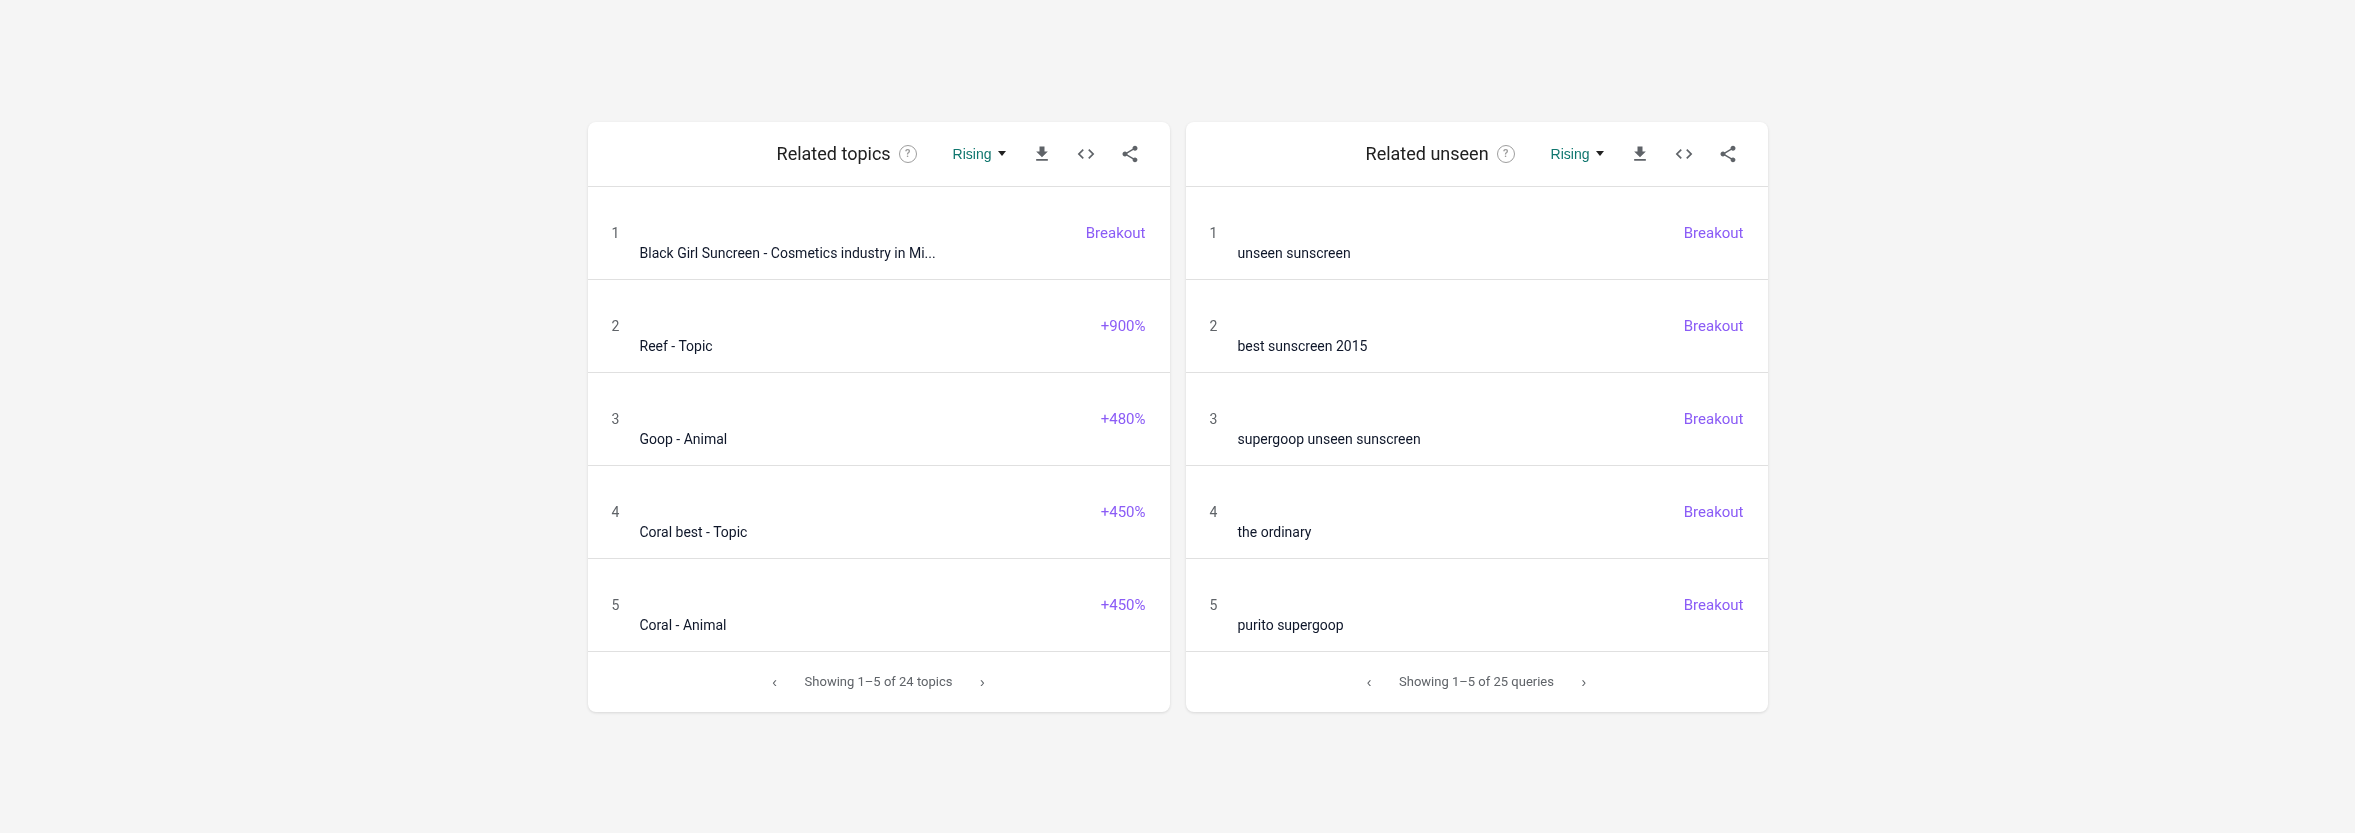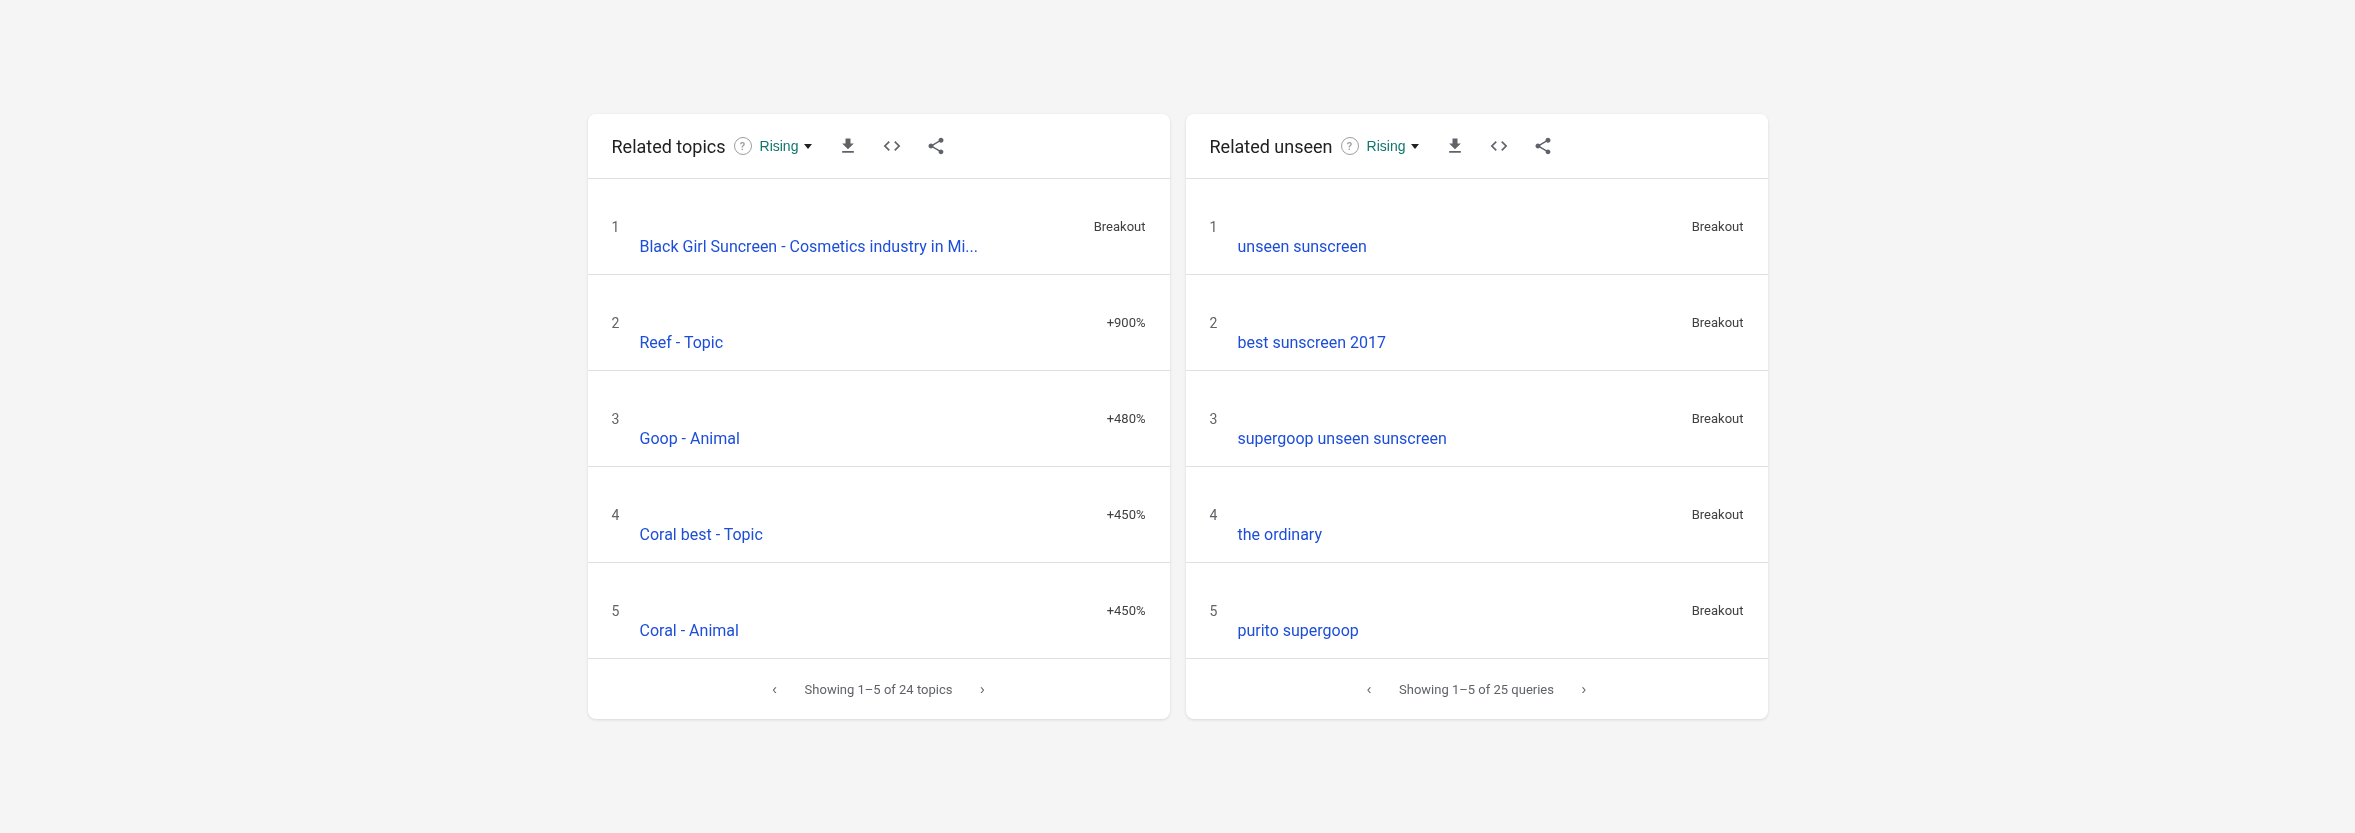--- a/index.html
+++ b/index.html
@@ -23,23 +23,24 @@
     .card {
       background: #fff;
       border-radius: 8px;
       flex: 1;
       box-shadow: 0 1px 3px rgba(0,0,0,0.12);
       overflow: hidden;
     }
     .card-header {
       display: flex;
       align-items: center;
-      justify-content: flex-start;
+      justify-content: flex-end;
       padding: 16px 24px;
       border-bottom: 1px solid #e0e0e0;
+      gap: 28px;
     }
     .card-header-left {
       display: flex;
       align-items: center;
       gap: 8px;
     }
     .card-title {
       font-size: 18px;
       font-weight: 400;
       color: #212121;
@@ -97,27 +98,27 @@
     }
     .table-row:last-of-type { border-bottom: none; }
     .row-num {
       width: 28px;
       color: #5f6368;
       font-size: 14px;
       flex-shrink: 0;
     }
     .row-label {
       flex: 1;
-      font-size: 16px;
-      color: #1d4ed8;
+      font-size: 14px;
+      color: #0f172a;
       margin-top: 40px;
     }
     .row-value {
-      color: #404040;
-      font-size: 13px;
+      color: #8b5cf6;
+      font-size: 15px;
       margin-left: 16px;
       flex-shrink: 0;
     }
     .card-footer {
       display: flex;
       align-items: center;
       justify-content: center;
       gap: 16px;
       padding: 16px 24px;
       border-top: 1px solid #e0e0e0;
@@ -256,21 +257,21 @@
 
     <div>
 
     <div class="table-row">
     <span class="row-num">1</span>
     <span class="row-label">unseen sunscreen</span>
     <span class="row-value">Breakout</span>
   </div>
         <div class="table-row">
     <span class="row-num">2</span>
-    <span class="row-label">best sunscreen 2017</span>
+    <span class="row-label">best sunscreen 2015</span>
     <span class="row-value">Breakout</span>
   </div>
         <div class="table-row">
     <span class="row-num">3</span>
     <span class="row-label">supergoop unseen sunscreen</span>
     <span class="row-value">Breakout</span>
   </div>
         <div class="table-row">
     <span class="row-num">4</span>
     <span class="row-label">the ordinary</span>

